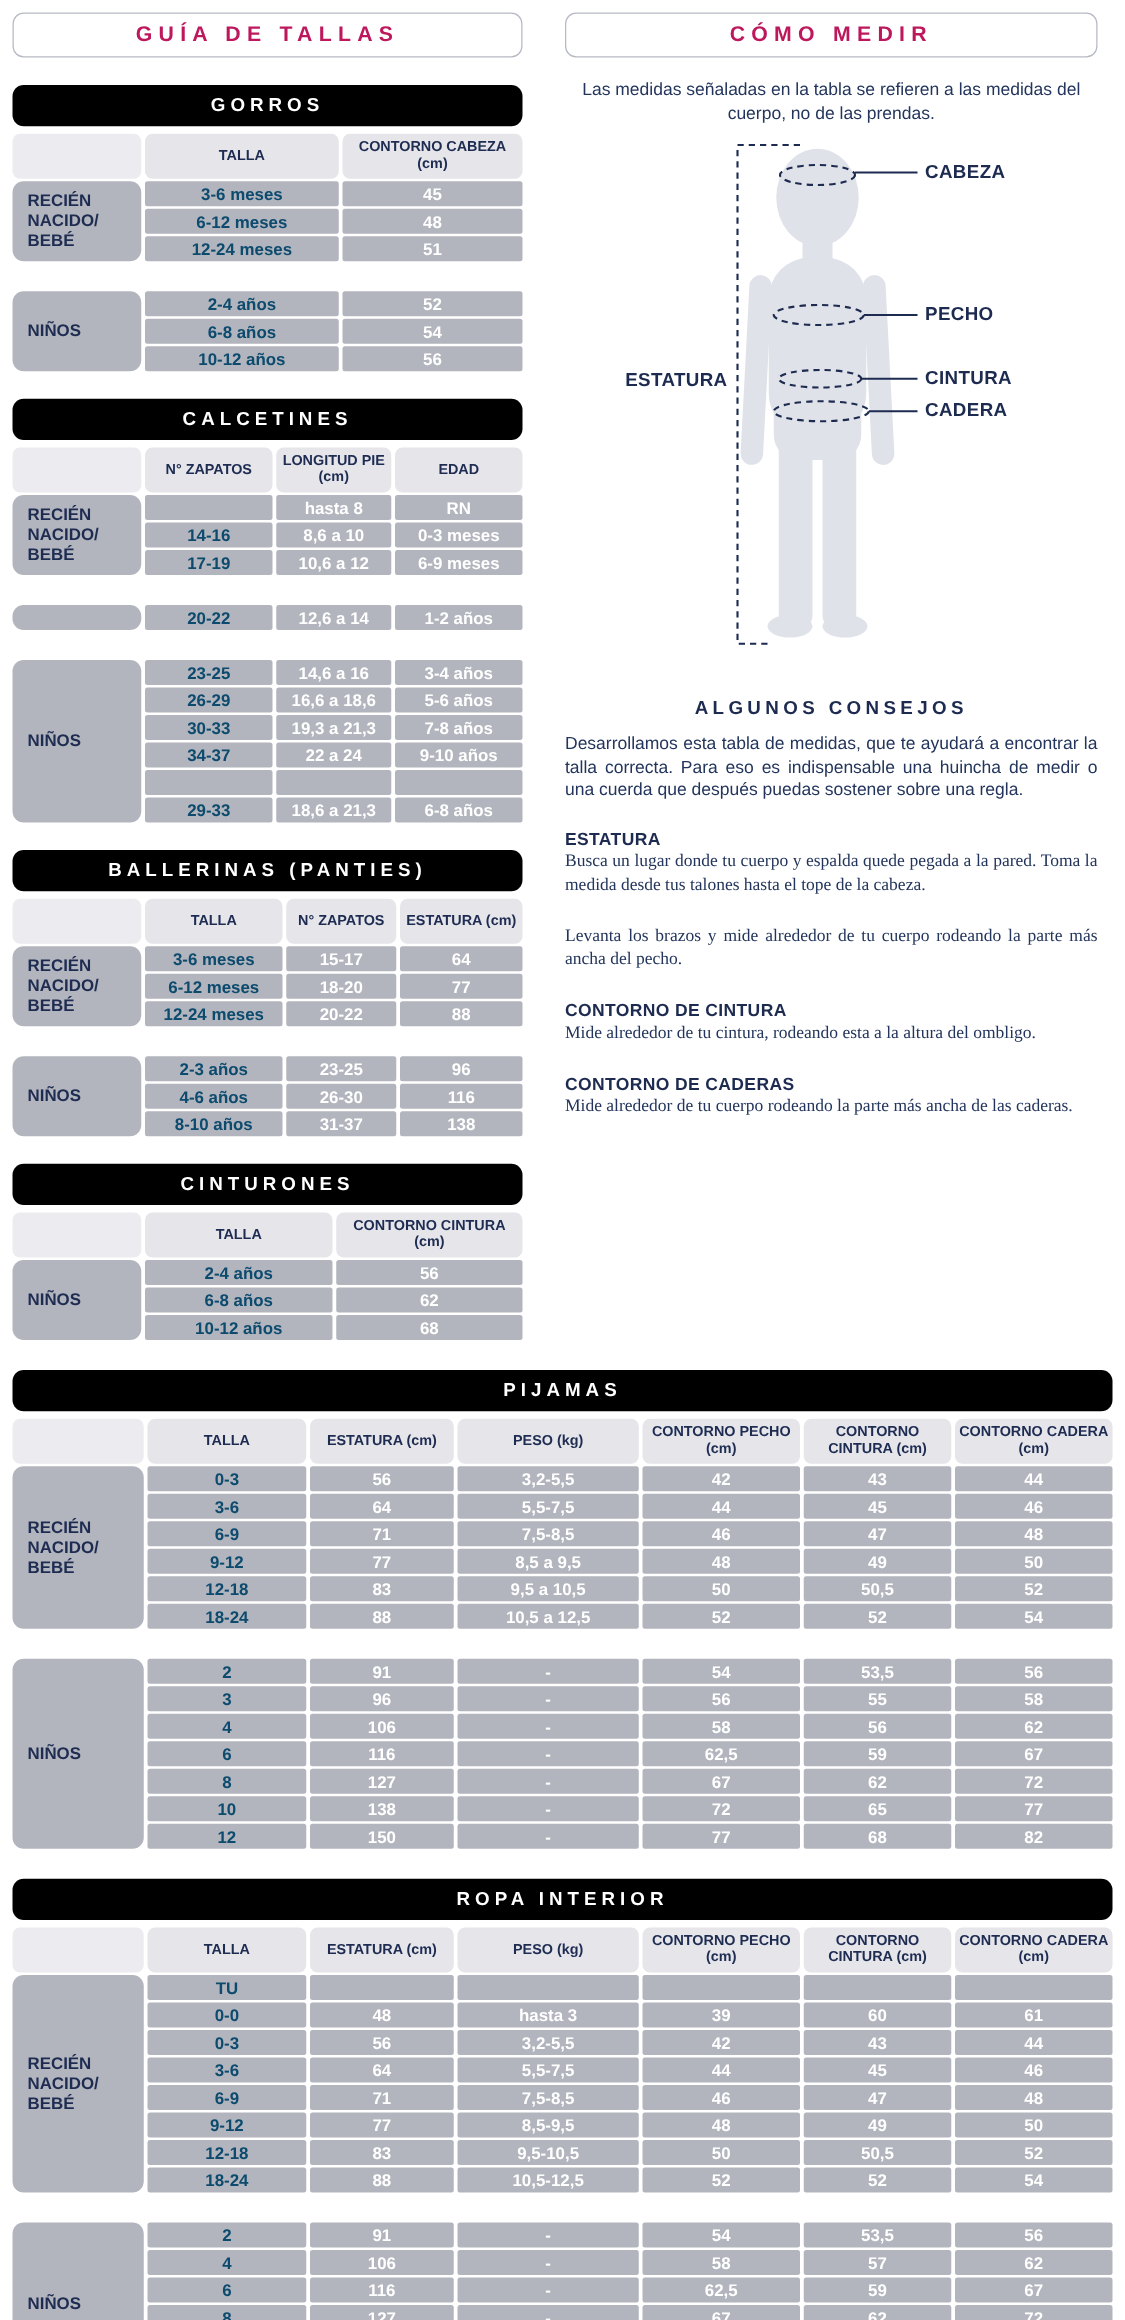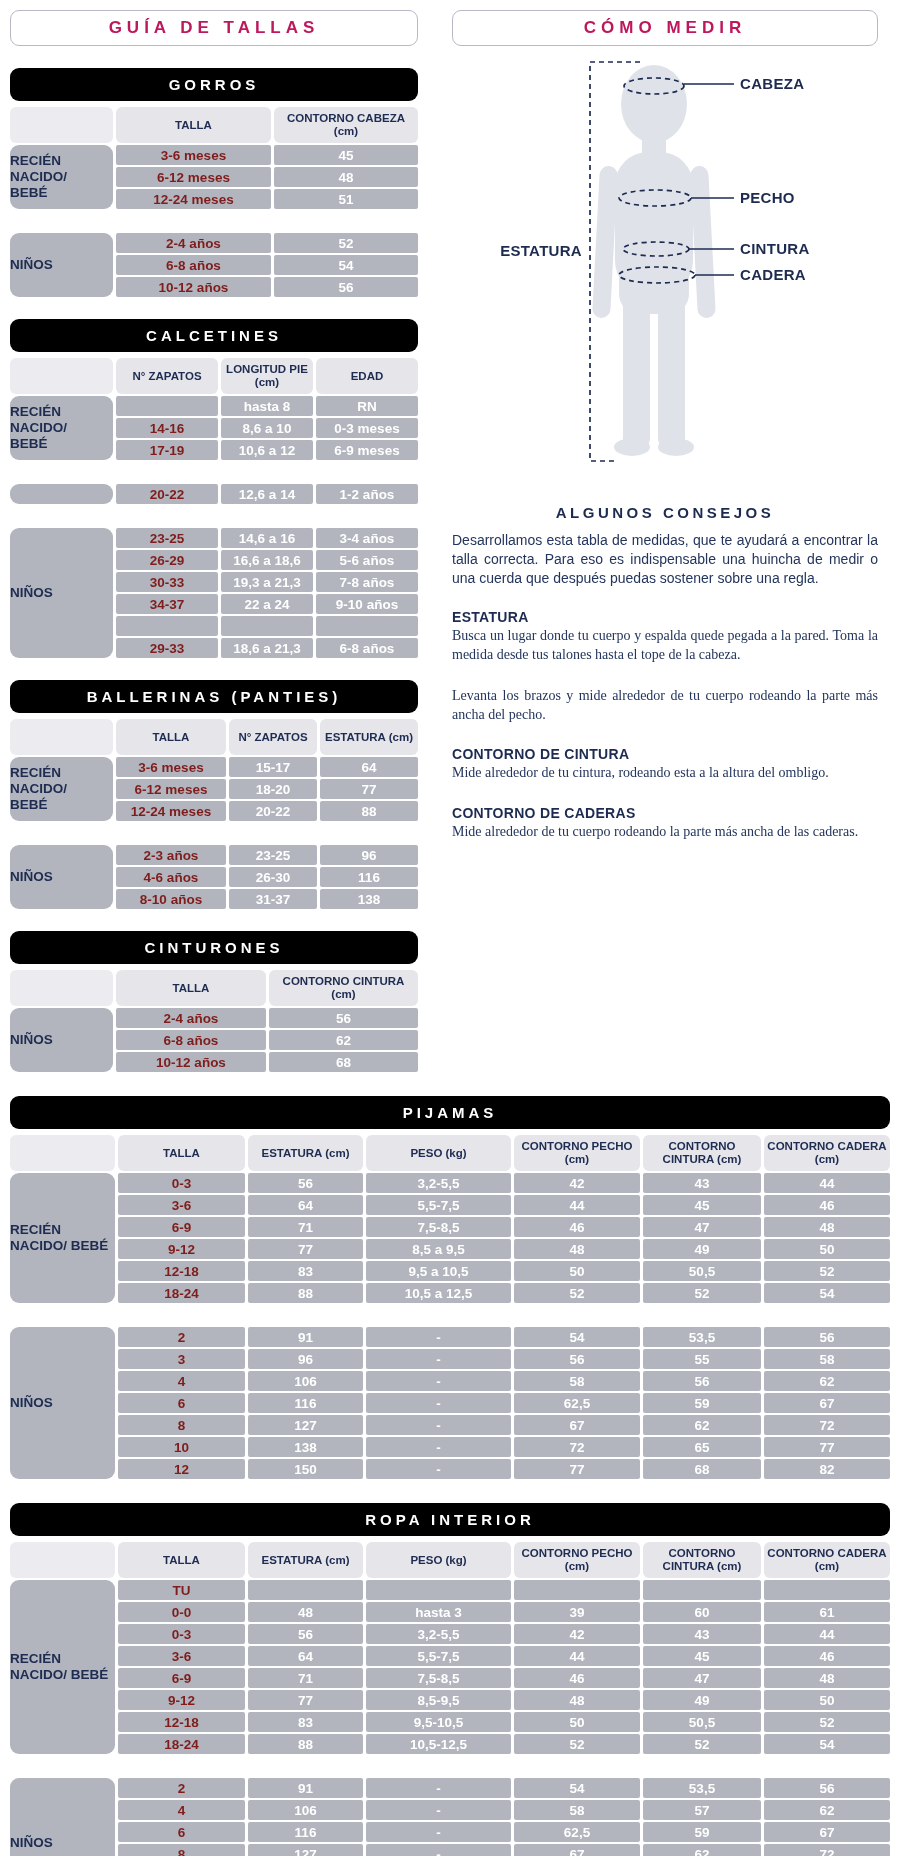--- a/index.html
+++ b/index.html
@@ -20,22 +20,22 @@
   .tsection:first-of-type{margin-top:16px;}
   .tbar{height:33px;border-radius:9px;background:#000000;color:#fff;display:flex;
         align-items:center;justify-content:center;font-weight:700;font-size:15px;
         letter-spacing:4px;margin-bottom:6px;}
   .tgrid{display:grid;gap:2px 3px;grid-auto-rows:minmax(20px,auto);grid-auto-flow:row;}
   .hc{background:#e5e5ea;color:#1e2c52;font-weight:700;font-size:11.5px;line-height:1.12;
       text-align:center;border-radius:6px;min-height:36px;display:flex;align-items:center;
       justify-content:center;padding:2px 3px;box-sizing:border-box;}
   .hc.corner{background:#ececf0;}
   .gc{background:#b2b5bd;color:#1e2c52;font-weight:700;font-size:13.5px;line-height:1.18;
-      border-radius:9px;display:flex;align-items:center;padding:4px 6px 4px 0;box-sizing:border-box;}
-  .kc{background:#b2b5bd;color:#7f1d1d;font-weight:700;font-size:13.5px;display:flex;
+      border-radius:9px;display:flex;align-items:center;padding:4px 6px 4px 12px;box-sizing:border-box;}
+  .kc{background:#b2b5bd;color:#0c4a6e;font-weight:700;font-size:13.5px;display:flex;
       align-items:center;justify-content:center;border-radius:2px;min-height:20px;}
   .vc{background:#b2b5bd;color:#fff;font-weight:700;font-size:13.5px;display:flex;
       align-items:center;justify-content:center;border-radius:2px;min-height:20px;}
   .sp{height:5px;}
 
   
   .intro{margin:16px auto 0 auto;text-align:center;font-size:14px;line-height:1.35;
          font-weight:400;max-width:410px;color:#23355c;}
   .diagram{position:relative;height:442px;margin-top:2px;}
   .dsvg{position:absolute;left:0;top:0;width:430px;height:440px;}
@@ -178,20 +178,21 @@
             <div class="vc">62</div>
             <div class="kc">10-12 años</div>
             <div class="vc">68</div>
           </div>
         </div>
     </div>
 
     <div class="right-col">
       <div class="title-box">CÓMO MEDIR</div>
 
+      <p class="intro">Las medidas señaladas en la tabla se refieren a las medidas del cuerpo, no de las prendas.</p>
 
       <div class="diagram">
         <svg class="dsvg" viewBox="0 0 430 440">
           <g fill="#e0e2e9">
             <ellipse cx="202" cy="56" rx="33" ry="39"></ellipse>
             <rect x="190" y="82" width="24" height="32"></rect>
             <rect x="163" y="104" width="78" height="142" rx="33"></rect>
             <rect x="144" y="118" width="18" height="152" rx="9" transform="rotate(3 153 194)"></rect>
             <rect x="242" y="118" width="18" height="152" rx="9" transform="rotate(-3 251 194)"></rect>
             <rect x="167" y="196" width="70" height="70" rx="20"></rect>

